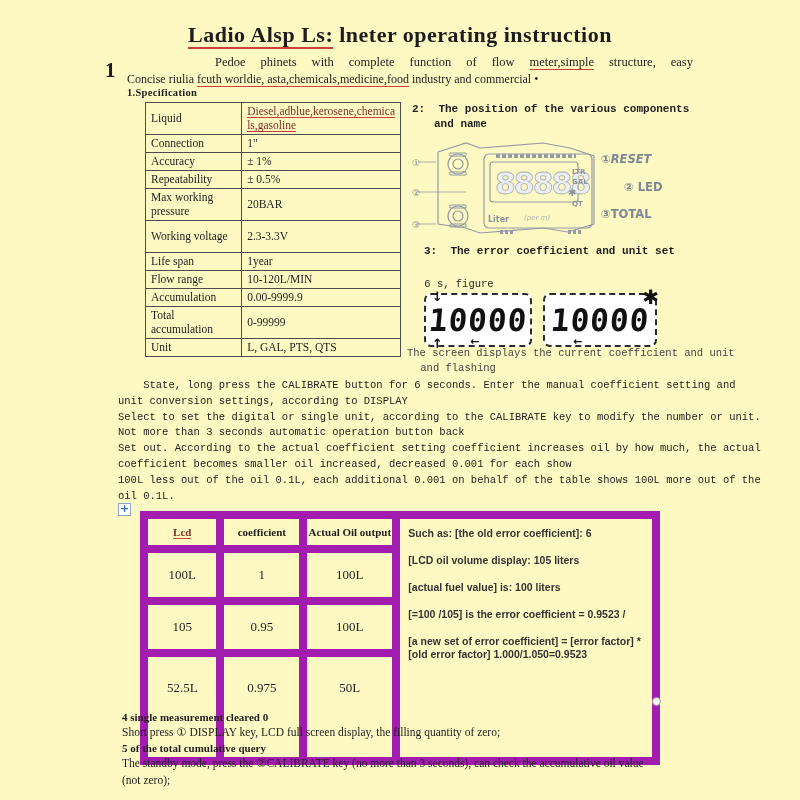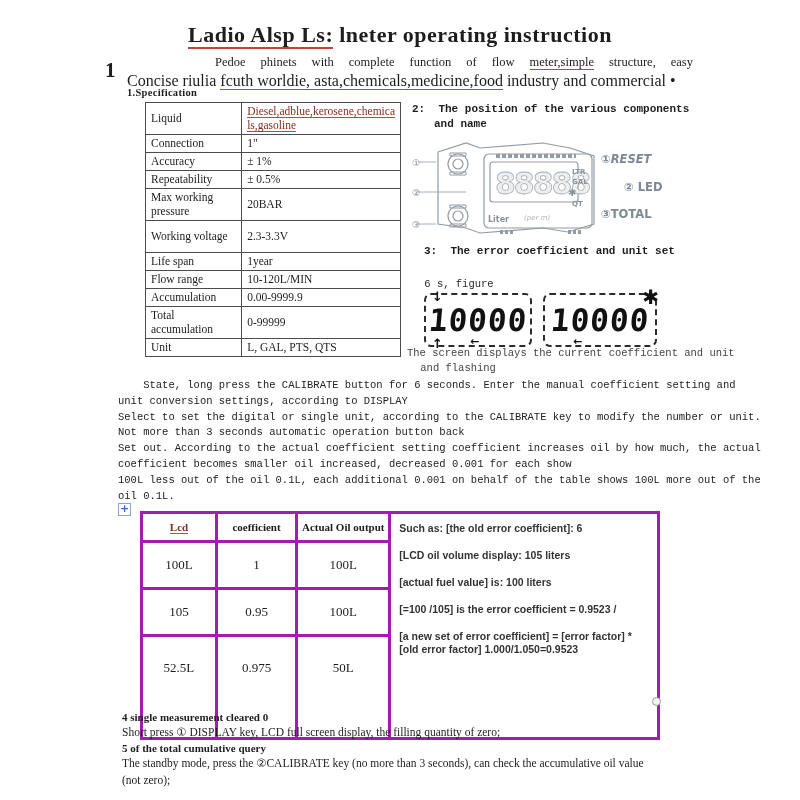--- a/index.html
+++ b/index.html
@@ -1,26 +1,26 @@
 <!DOCTYPE html>
 <html><head>
 <meta charset="utf-8">
 <style>
   html,body{margin:0;padding:0;background:#e9e9e9;}
-  #page{position:relative;width:800px;height:800px;background:#ffffff;overflow:hidden;
+  #page{position:relative;width:800px;height:800px;background:#fef9c3;overflow:hidden;
         font-family:"Liberation Serif", serif;color:#1d1d1d;}
   .abs{position:absolute;}
   
   #title{top:22px;left:0;width:800px;text-align:center;font-size:22px;font-weight:bold;
          letter-spacing:.5px;font-family:"Liberation Serif", serif;}
   #title .redu{border-bottom:2px solid #c4433a;}
   
   #intro-line1{top:55px;left:215px;width:478px;font-size:12.5px;text-align:justify;text-align-last:justify;}
   #big-num{top:58px;left:105px;font-size:21px;font-weight:bold;}
-  #intro-line2{top:72px;left:127px;width:570px;font-size:16px;}
+  #intro-line2{top:72px;left:127px;width:570px;font-size:12px;}
   #spec-heading{top:87px;left:127px;font-size:10.5px;font-weight:bold;letter-spacing:.3px;}
   .redu{border-bottom:1.5px solid #c4433a;}
   .redtext{color:#7d2f28;}
   
   #spec{top:102px;left:145px;width:256px;border-collapse:collapse;}
   #spec td{border:1.4px solid #4c4c4c;padding:1px 5px;font-size:11.5px;line-height:13.5px;vertical-align:middle;}
   #spec td.lab{width:86px;}
   #spec tr.r1 td{height:15px;}
   #spec tr.r2 td{height:29px;}
   
@@ -49,21 +49,21 @@
   #sec3-cap2{top:362px;left:414px;color:#444;}
   
   #bodytext{top:378px;left:110px;width:585px;margin-left:8px;}
   #bodytext div{font-size:10.5px;line-height:15.8px;white-space:pre;color:#222;}
   
   #plus-handle{top:503px;left:118px;width:11px;height:11px;border:1px solid #8aa6c8;background:#fff;
                color:#3d6db5;font-size:11px;line-height:10px;text-align:center;font-weight:bold;
                font-family:"DejaVu Sans", sans-serif;}
   
   #coeff{top:511px;left:140px;width:520px;border-collapse:collapse;}
-  #coeff td{border:3px solid #a21caf;text-align:center;font-size:13px;vertical-align:middle;}
+  #coeff td{border:8px solid #a21caf;text-align:center;font-size:13px;vertical-align:middle;}
   #coeff td.hdr{font-size:11px;font-weight:bold;height:24px;}
   #coeff tr.dr1 td{height:42px;}
   #coeff tr.dr2 td{height:42px;}
   #coeff tr.dr3 td{height:76px;vertical-align:top;padding-top:23px;}
   #coeff td.notes{width:268px;text-align:left;vertical-align:top;padding:8px 6px 4px 8px;
                   font-family:"Liberation Sans", sans-serif;font-weight:bold;font-size:10.5px;
                   color:#333;line-height:13px;}
   #coeff td.notes div{margin-bottom:14px;}
   #coeff .c1{width:74px;} #coeff .c2{width:78px;} #coeff .c3{width:94px;}
   #corner-handle{top:697px;left:652px;width:7px;height:7px;border:1px solid #9a9a9a;border-radius:50%;background:#f4f4f4;}

